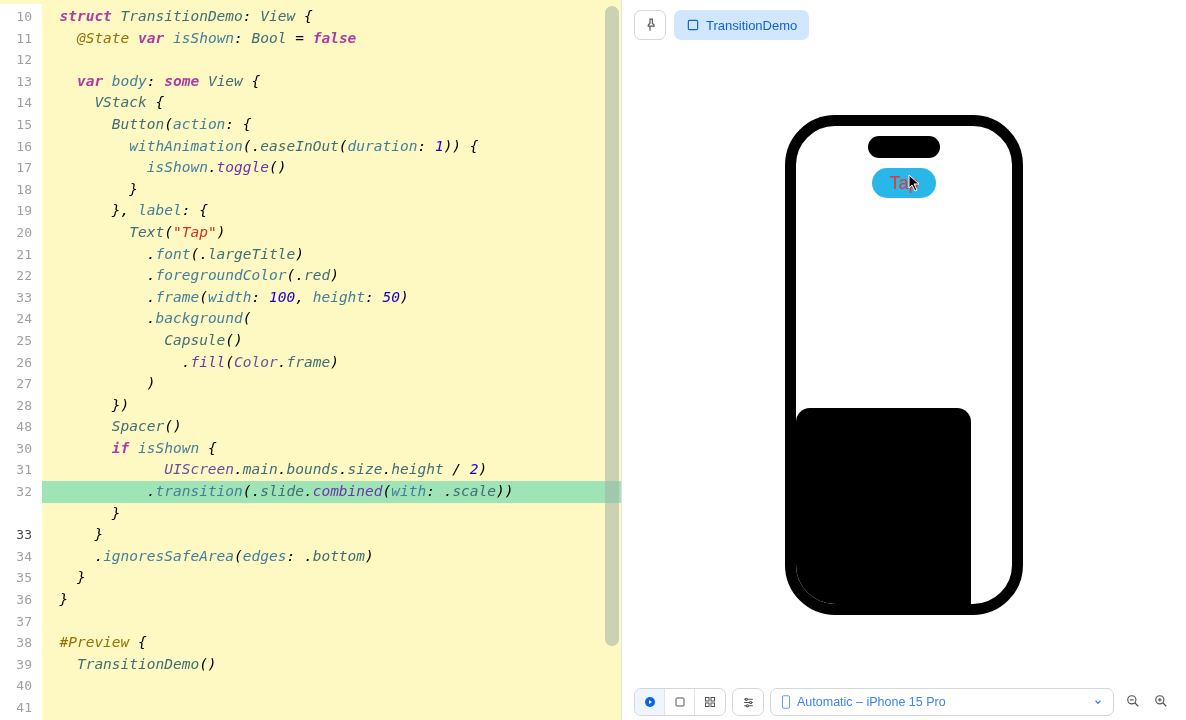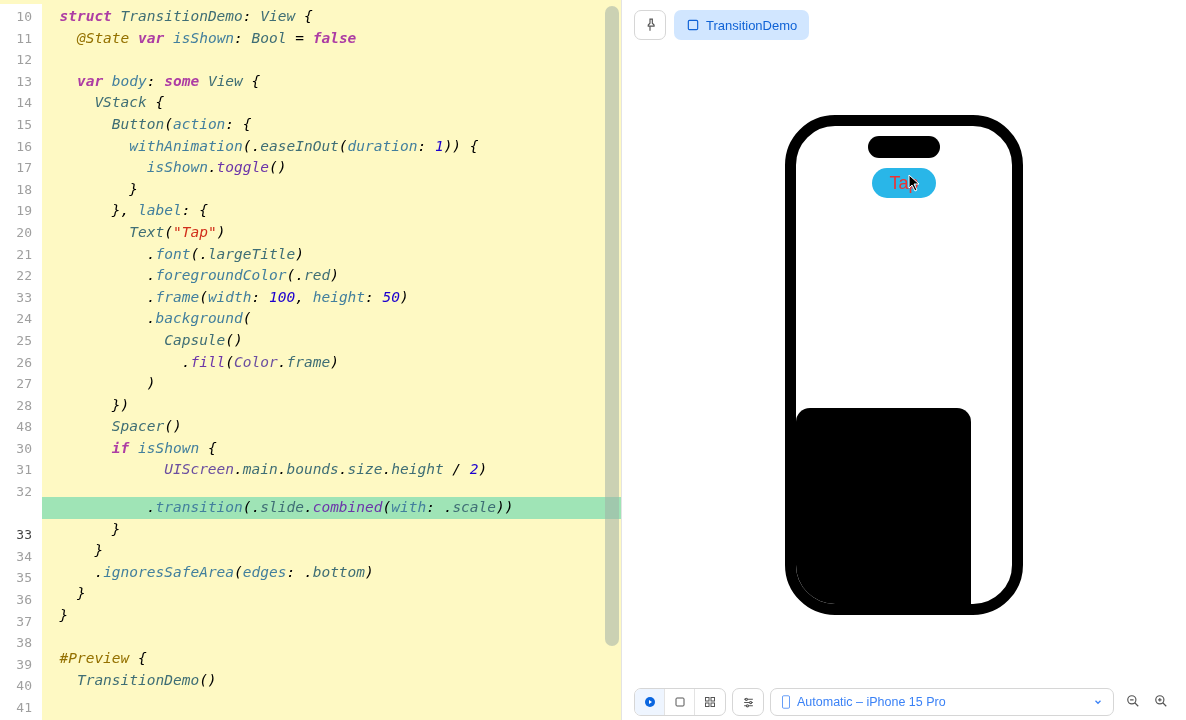--- a/index.html
+++ b/index.html
@@ -43,21 +43,21 @@
   padding-top: 2px;
   position: relative;
   font-style: italic;
 }
 .code-line {
   height: 21.6px;
   line-height: 21.6px;
   white-space: pre;
   position: relative;
 }
-.code-line.current { background: #9fe4b6; margin-top: 16px; }
+.code-line.current { background: #9fe4b6; }
 .scrollbar {
   position: absolute;
   right: 2px;
   top: 6px;
   width: 14px;
   height: 640px;
   background: #a0b0a5;
   border-radius: 7px;
   opacity: .55;
 }

